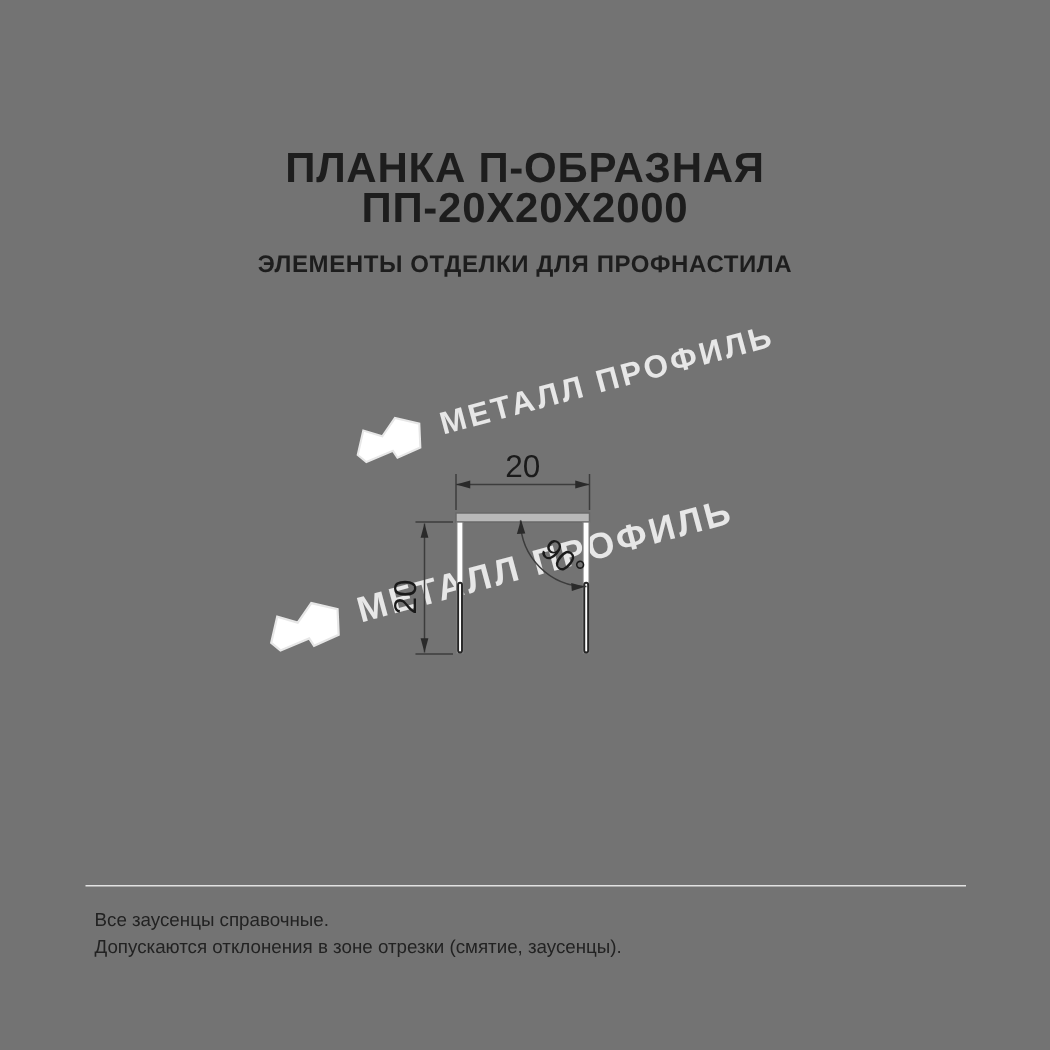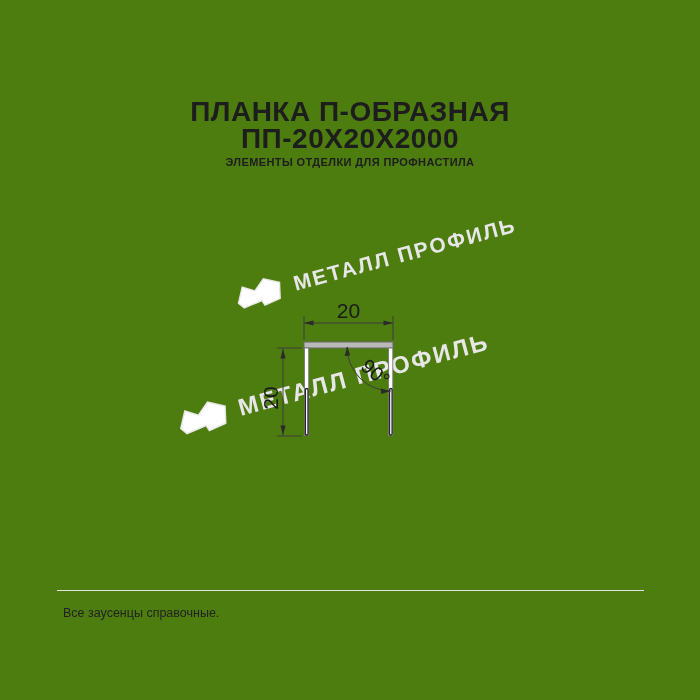--- a/index.html
+++ b/index.html
@@ -1,23 +1,23 @@
 <!DOCTYPE html>
 <html><head>
 <meta charset="utf-8">
 <style>
   html,body{margin:0;padding:0;background:#ffffff;}
   .page{
-    position:relative;width:700px;height:700px;background:#4d7c0f;overflow:hidden;
+    position:relative;width:700px;height:700px;background:#737373;overflow:hidden;
     font-family:"Liberation Sans",sans-serif;
   }
   
   .header{position:absolute;left:0;top:98px;width:700px;text-align:center;color:#1d1d1d;z-index:3;}
   .title-line{font-size:28px;line-height:27px;font-weight:bold;letter-spacing:0.5px;}
-  .subtitle{margin-top:4px;font-size:11px;font-weight:bold;letter-spacing:0.4px;color:#1d1d1d;}
+  .subtitle{margin-top:16px;font-size:16px;font-weight:bold;letter-spacing:0.4px;color:#1d1d1d;}
   
   .wm{
     position:absolute;display:flex;align-items:center;white-space:nowrap;
     color:#e7e7e7;font-weight:bold;z-index:1;transform-origin:0 50%;
     user-select:none;
   }
   .wm-upper{left:234px;top:280px;height:40px;font-size:21px;letter-spacing:2px;gap:10px;transform:rotate(-15deg);}
   .wm-lower{left:176px;top:401px;height:48px;font-size:24px;letter-spacing:2px;gap:9px;transform:rotate(-15deg);}
   .wm svg{display:block;}
   
@@ -85,15 +85,16 @@
       <path d="M347,347 A44,44 0 0 0 391,391" stroke="#3c3c3c" stroke-width="1" fill="none"></path>
       <polygon points="347.3,346.5 344.6,356 350.2,355.6" fill="#2a2a2a"></polygon>
       <polygon points="390,391.2 380.8,388.6 381.2,394" fill="#2a2a2a"></polygon>
       <text class="angle-text" text-anchor="middle" transform="translate(371,378) rotate(40)">90°</text>
     </g>
   </svg>
 
   <div class="footer-divider"></div>
   <div class="footer">
     <div>Все заусенцы справочные.</div>
+    <div>Допускаются отклонения в зоне отрезки (смятие, заусенцы).</div>
   </div>
 
 </div>
 
 </body></html>

